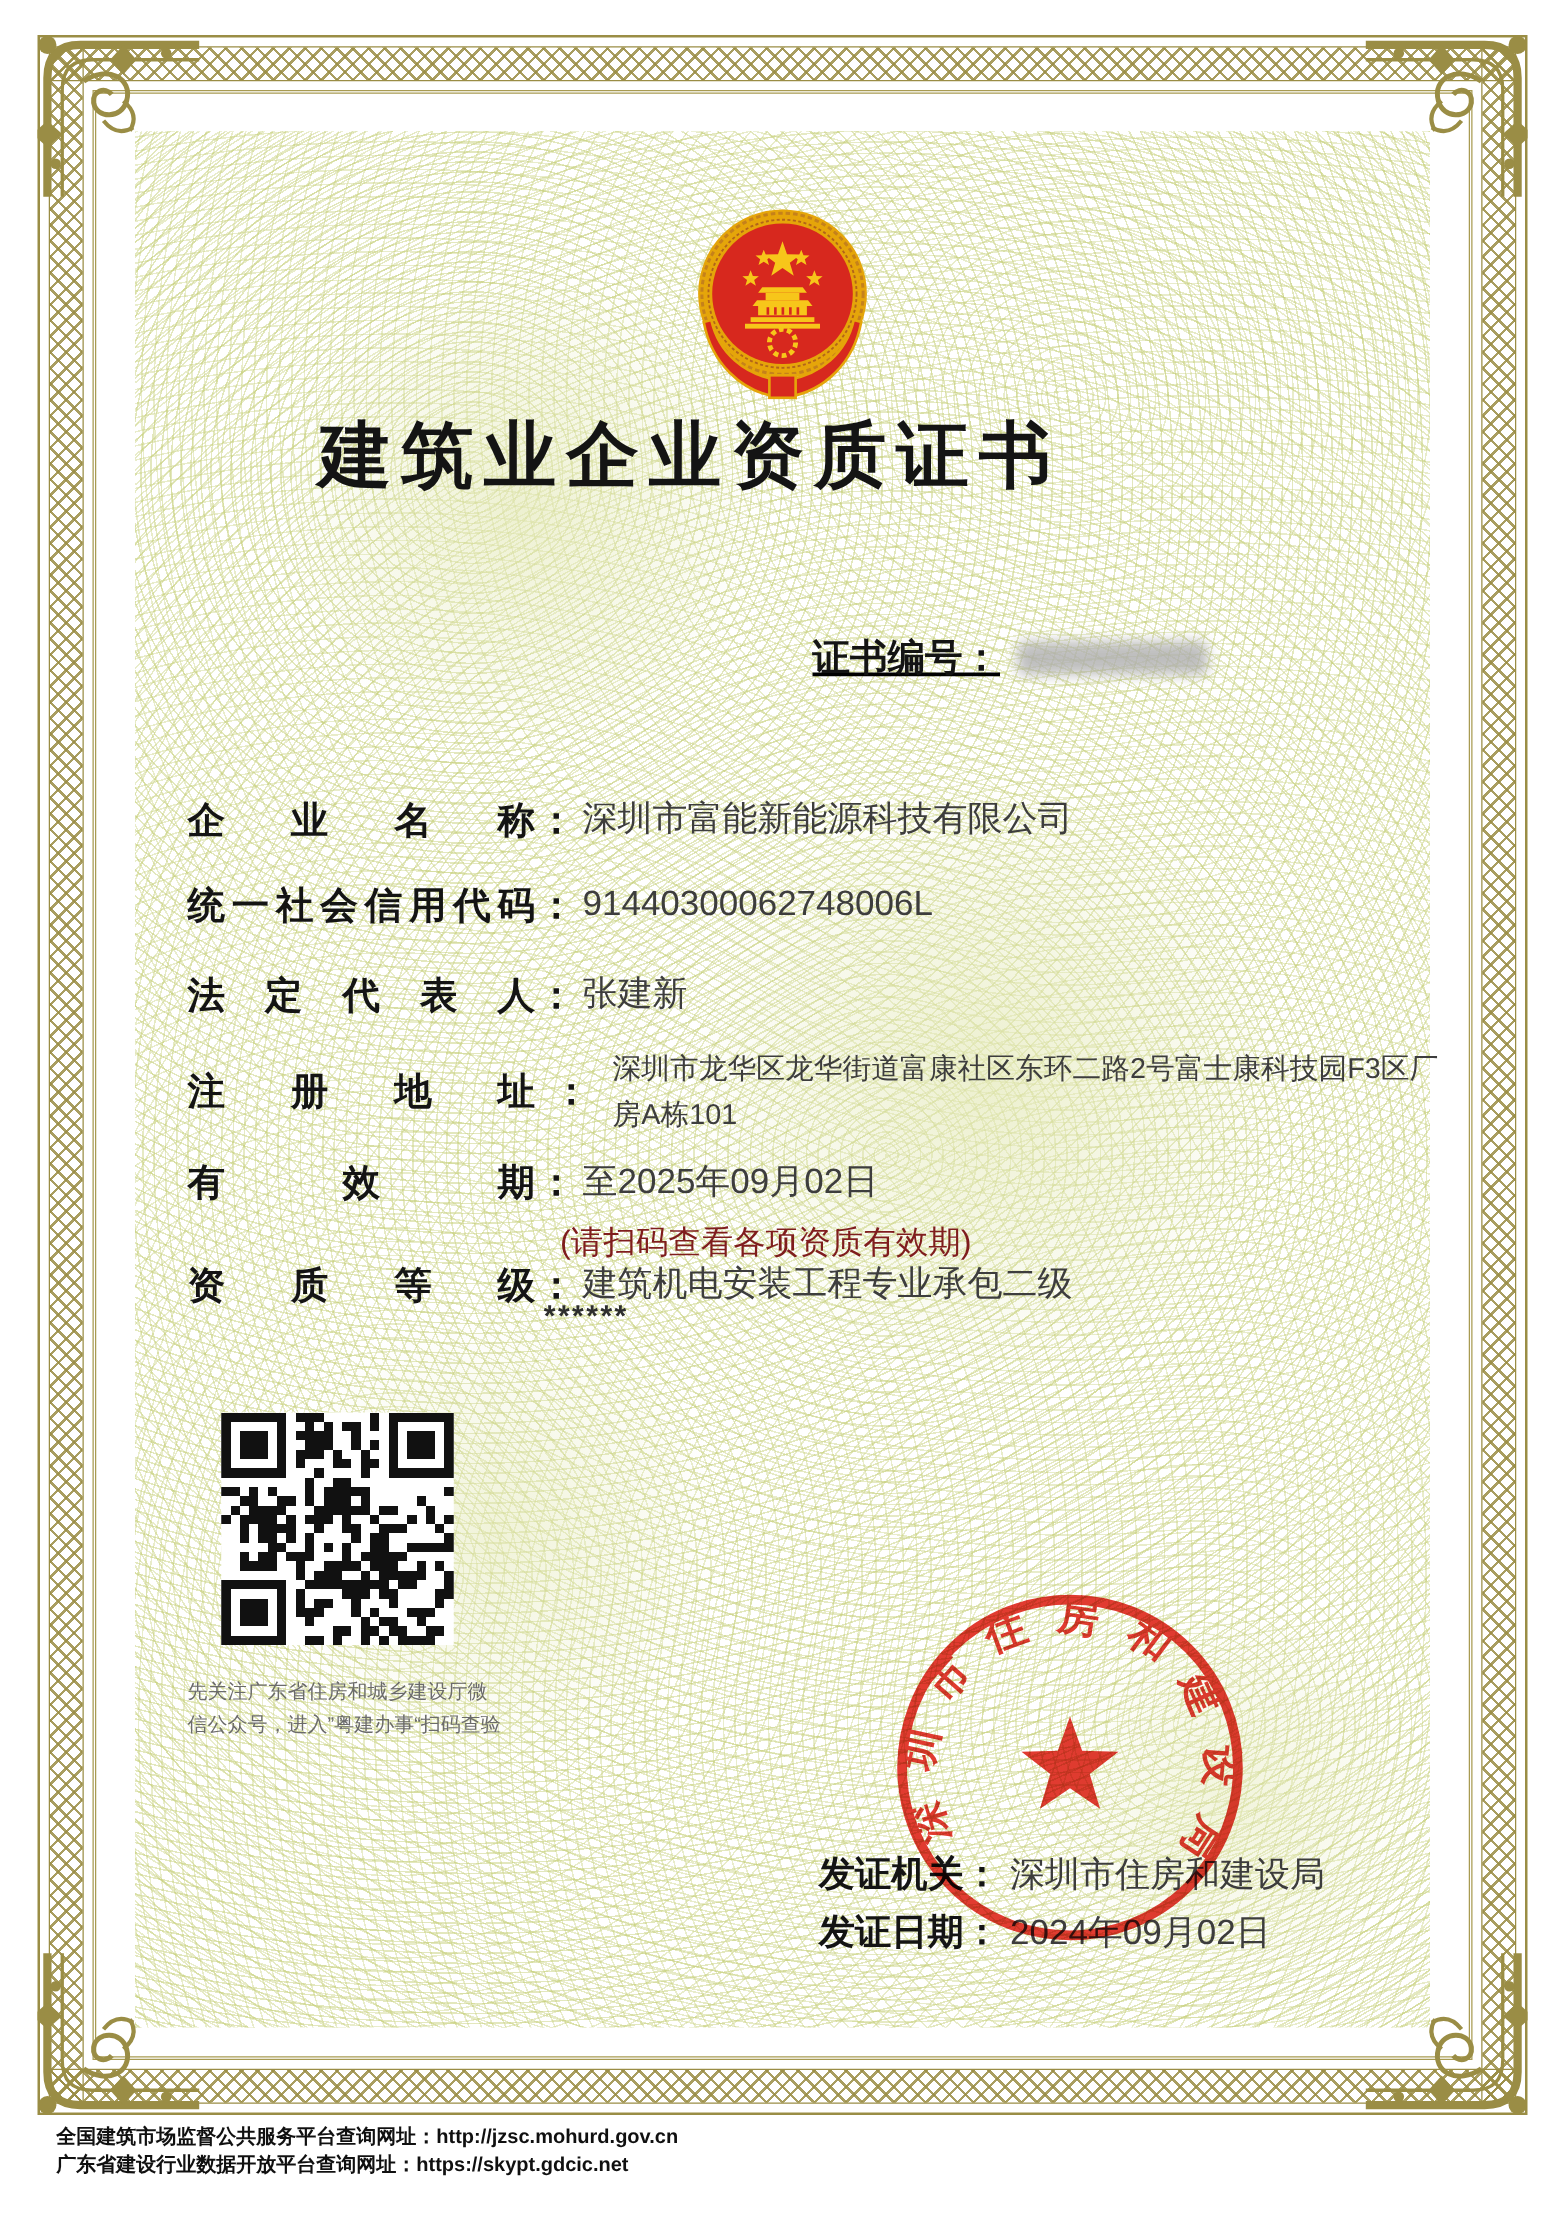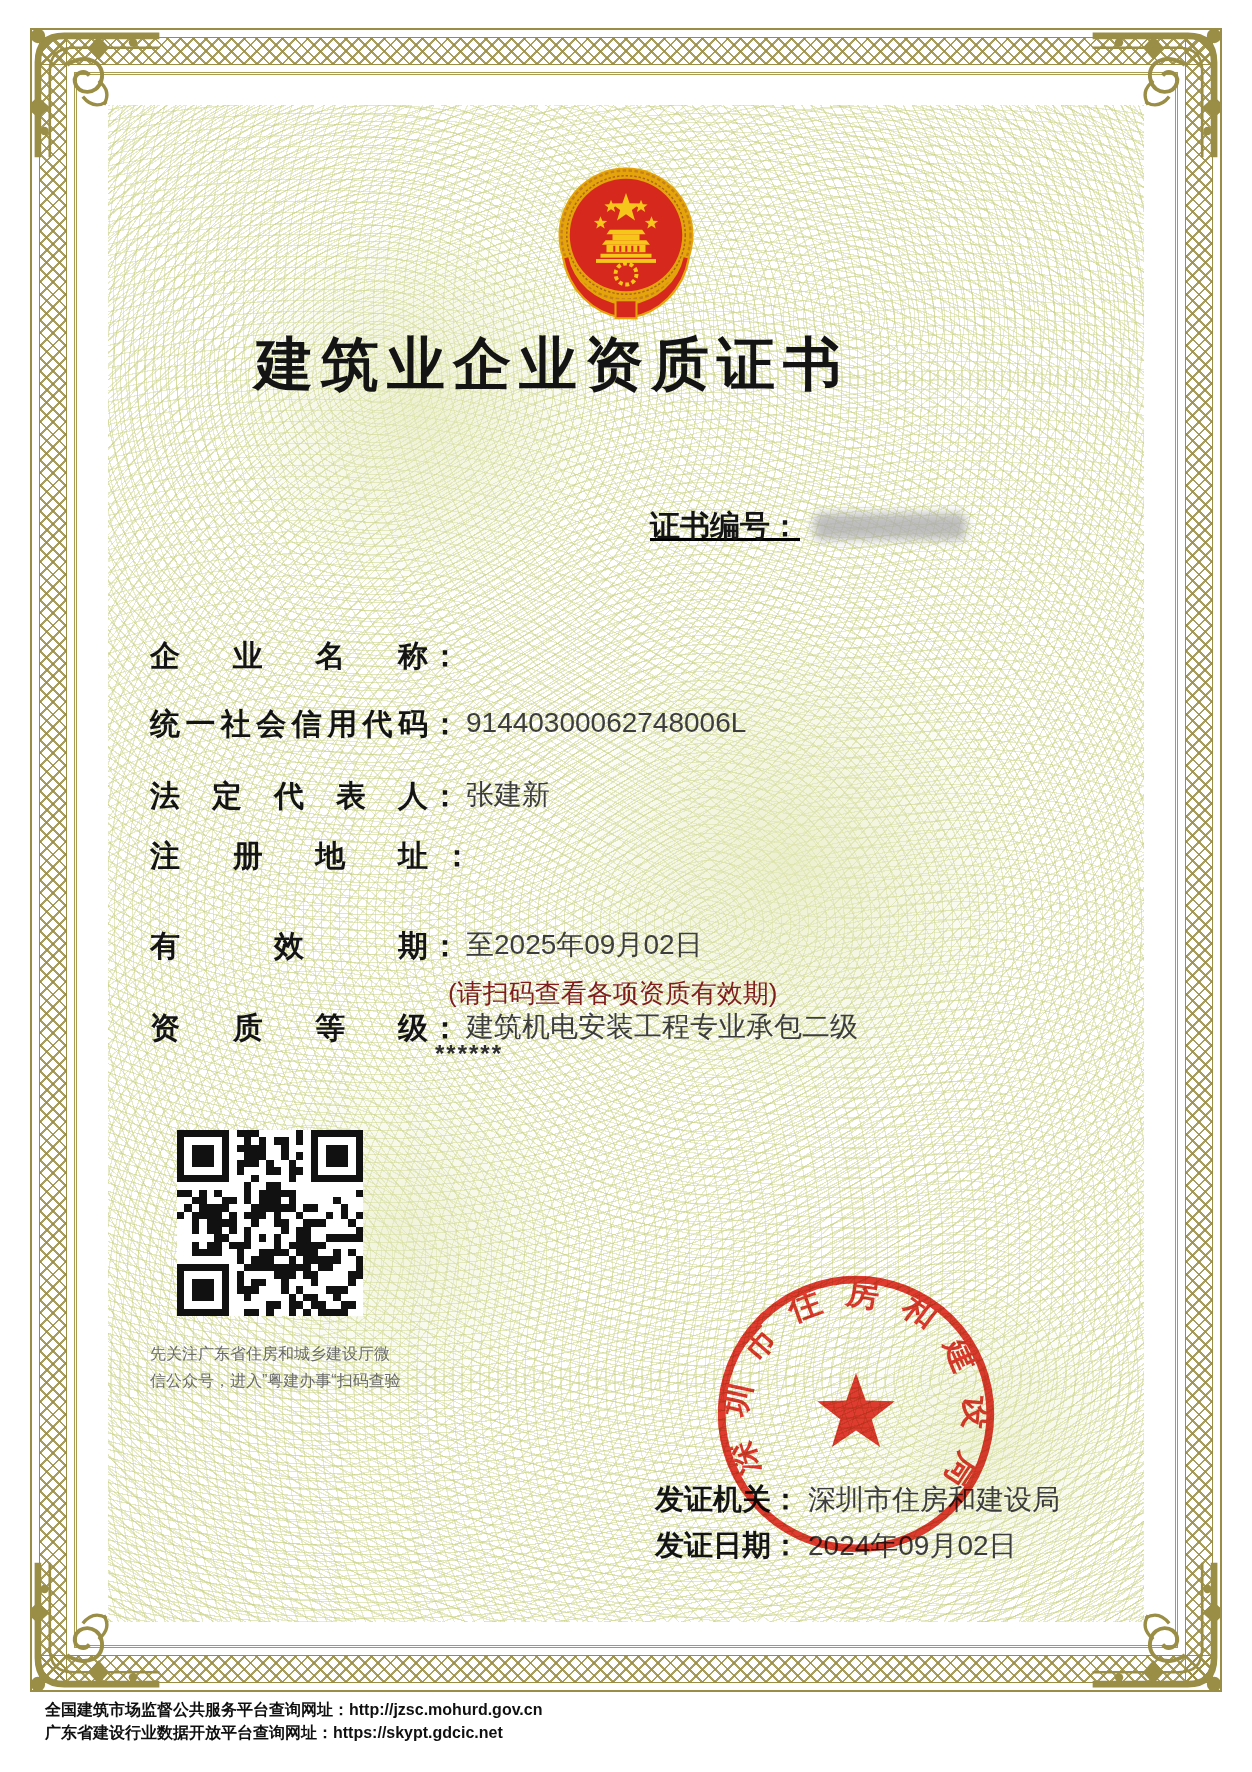--- a/index.html
+++ b/index.html
@@ -183,37 +183,39 @@
   <h1 class="title">建筑业企业资质证书</h1>
 
   <div class="certno">
     <span class="lbl">证书编号：</span>
     <span class="redacted"></span>
   </div>
 
   <div class="row" style="top:600px;margin-top:36px;">
     <span class="flabel">企业名称</span>
     <span class="fcolon">：</span>
+    <span class="fvalue">深圳市富能新能源科技有限公司</span>
   </div>
 
   <div class="row" style="top:704px;">
     <span class="flabel">统一社会信用代码</span>
     <span class="fcolon">：</span>
     <span class="fvalue">91440300062748006L</span>
   </div>
 
   <div class="row" style="top:776px;">
     <span class="flabel">法定代表人</span>
     <span class="fcolon">：</span>
     <span class="fvalue">张建新</span>
   </div>
 
   <div class="row center" style="top:836px;gap:12px;">
     <span class="flabel">注册地址</span>
     <span class="fcolon">：</span>
+    <span class="fvalue addr">深圳市龙华区龙华街道富康社区东环二路2号富士康科技园F3区厂房A栋101</span>
   </div>
 
   <div class="row" style="top:926px;">
     <span class="flabel">有效期</span>
     <span class="fcolon">：</span>
     <span class="fvalue">至2025年09月02日</span>
   </div>
   <div class="fnote">(请扫码查看各项资质有效期)</div>
 
   <div class="row" style="top:1008px;">

